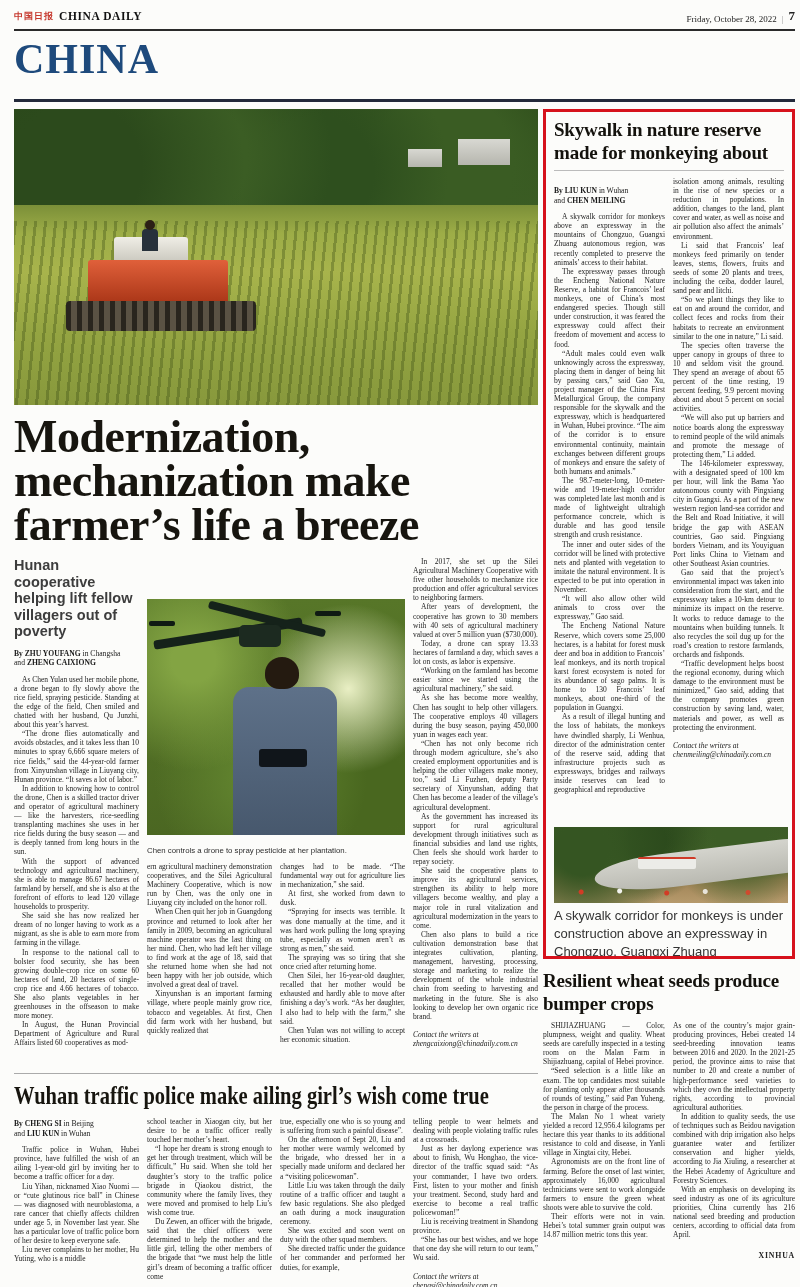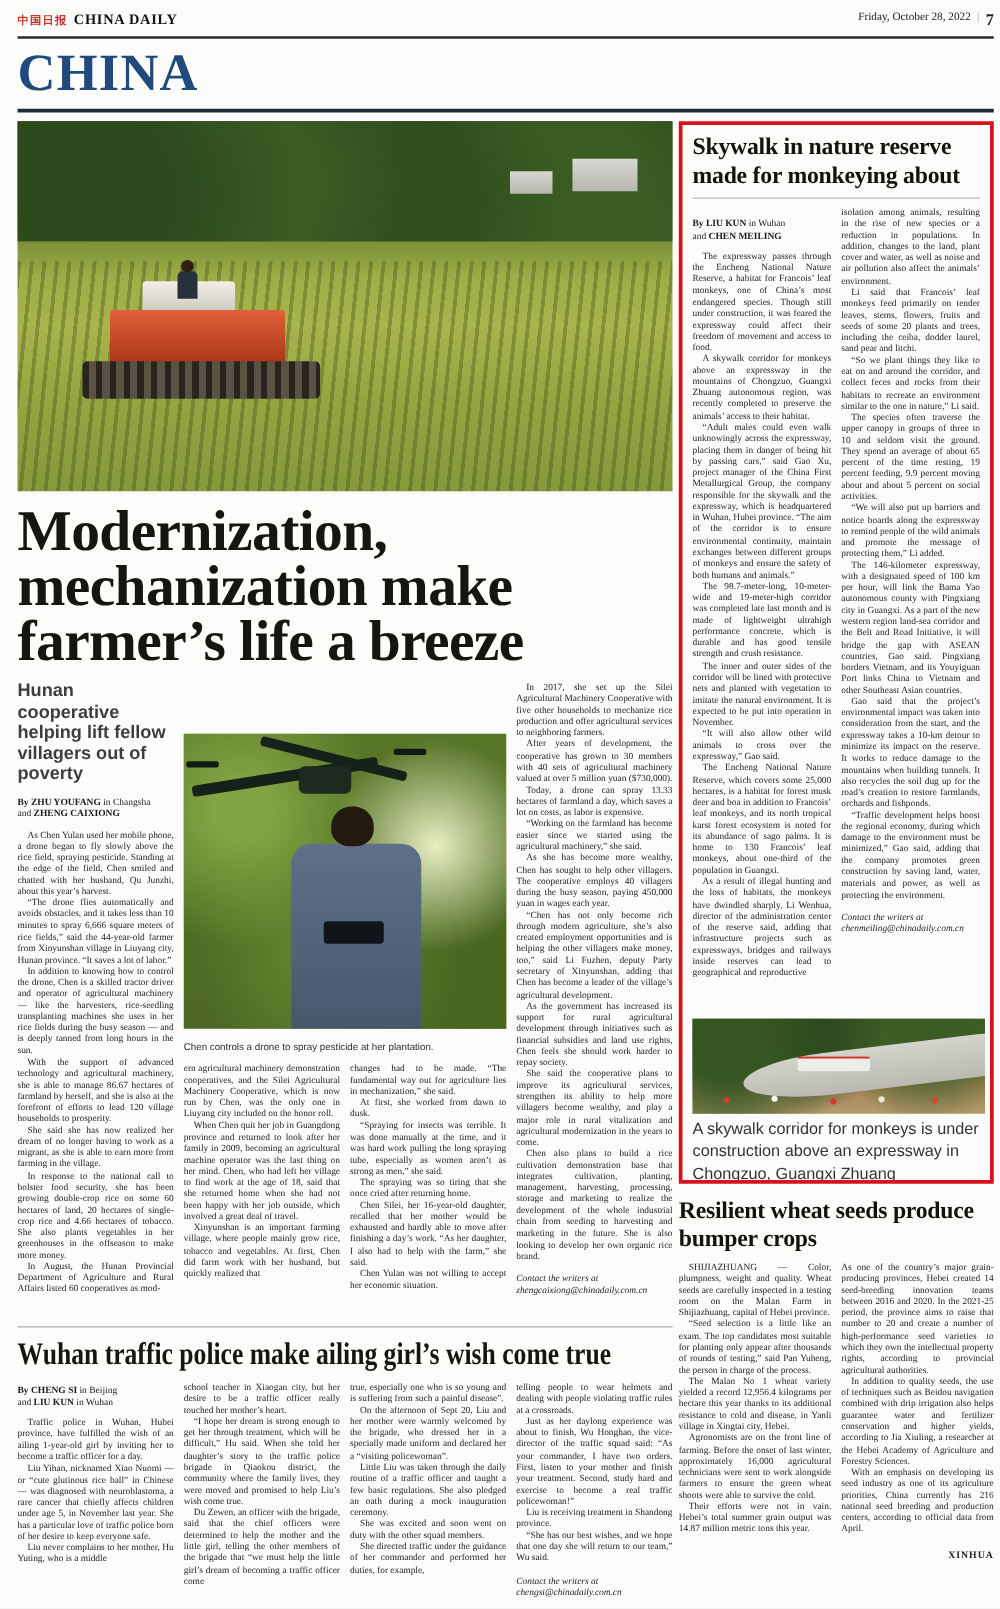--- a/index.html
+++ b/index.html
@@ -5,26 +5,26 @@
   * { margin:0; padding:0; box-sizing:border-box; }
   body { background:#e8e8e8; font-family:"Liberation Serif", serif; }
   .page { position:relative; width:800px; height:1287px; background:#fcfcfa; overflow:hidden;
           padding:5px 5px 0 14px; margin:0 auto; color:#1a1a1a; }
 
   
   .masthead { display:flex; justify-content:space-between; align-items:center; height:22px; width:781px; }
   .mast-left { display:flex; align-items:center; gap:5px; }
   .logo-cn { color:#c5372c; font-size:9px; letter-spacing:1px; font-weight:bold; }
   .logo-en { font-size:11.5px; font-weight:bold; letter-spacing:.6px; color:#111; }
-  .mast-right { font-size:9px; color:#222; display:flex; align-items:flex-start; gap:5px; }
+  .mast-right { font-size:9px; color:#222; display:flex; align-items:flex-end; gap:5px; }
   .mast-sep { color:#999; }
   .pagenum { font-weight:bold; font-size:13px; }
   .rule-top { width:781px; height:2px; background:#2a2a2a; margin:2px 0 6px; }
 
-  .section-title { font-size:42px; font-weight:bold; color:#1e4a7c; letter-spacing:1px; line-height:44px; margin:0 0 6px; }
+  .section-title { font-size:42px; font-weight:bold; color:#1e4a7c; letter-spacing:1px; line-height:44px; margin:0 0 18px; }
   .rule-section { width:781px; height:3px; background:#23293a; margin:0 0 7px; }
 
   
   .content { display:flex; gap:5px; width:781px; }
   .left-region { width:524px; flex:none; }
   .right-region { width:252px; flex:none; }
 
   
   .bodytext .para { font-size:7.5px; line-height:9.1px; text-align:justify; text-indent:8px; color:#1c1c1c; }
   .para.noindent { text-indent:0; }
@@ -273,22 +273,22 @@
       <div class="redbox bodytext">
         <h1 class="headline-side">Skywalk in nature reserve made for monkeying about</h1>
         <div class="rule-thin"></div>
         <div class="redbox-cols">
           <div class="col">
             <div class="byline">
                 <div><span class="b">By LIU KUN</span><span> in Wuhan</span></div>
                 <div><span>and </span><span class="b">CHEN MEILING</span></div>
               </div>
             <div>
+                <p class="para">A skywalk corridor for monkeys above an expressway in the mountains of Chongzuo, Guangxi Zhuang autonomous region, was recently completed to preserve the animals’ access to their habitat.</p>
                 <p class="para">The expressway passes through the Encheng National Nature Reserve, a habitat for Francois’ leaf monkeys, one of China’s most endangered species. Though still under construction, it was feared the expressway could affect their freedom of movement and access to food.</p>
-                <p class="para">A skywalk corridor for monkeys above an expressway in the mountains of Chongzuo, Guangxi Zhuang autonomous region, was recently completed to preserve the animals’ access to their habitat.</p>
                 <p class="para">“Adult males could even walk unknowingly across the expressway, placing them in danger of being hit by passing cars,” said Gao Xu, project manager of the China First Metallurgical Group, the company responsible for the skywalk and the expressway, which is headquartered in Wuhan, Hubei province. “The aim of the corridor is to ensure environmental continuity, maintain exchanges between different groups of monkeys and ensure the safety of both humans and animals.”</p>
                 <p class="para">The 98.7-meter-long, 10-meter-wide and 19-meter-high corridor was completed late last month and is made of lightweight ultrahigh performance concrete, which is durable and has good tensile strength and crush resistance.</p>
                 <p class="para">The inner and outer sides of the corridor will be lined with protective nets and planted with vegetation to imitate the natural environment. It is expected to be put into operation in November.</p>
                 <p class="para">“It will also allow other wild animals to cross over the expressway,” Gao said.</p>
                 <p class="para">The Encheng National Nature Reserve, which covers some 25,000 hectares, is a habitat for forest musk deer and boa in addition to Francois’ leaf monkeys, and its north tropical karst forest ecosystem is noted for its abundance of sago palms. It is home to 130 Francois’ leaf monkeys, about one-third of the population in Guangxi.</p>
                 <p class="para">As a result of illegal hunting and the loss of habitats, the monkeys have dwindled sharply, Li Wenhua, director of the administration center of the reserve said, adding that infrastructure projects such as expressways, bridges and railways inside reserves can lead to geographical and reproductive</p>
               </div>
           </div>
           <div class="col">
               <p class="para noindent">isolation among animals, resulting in the rise of new species or a reduction in populations. In addition, changes to the land, plant cover and water, as well as noise and air pollution also affect the animals’ environment.</p>

